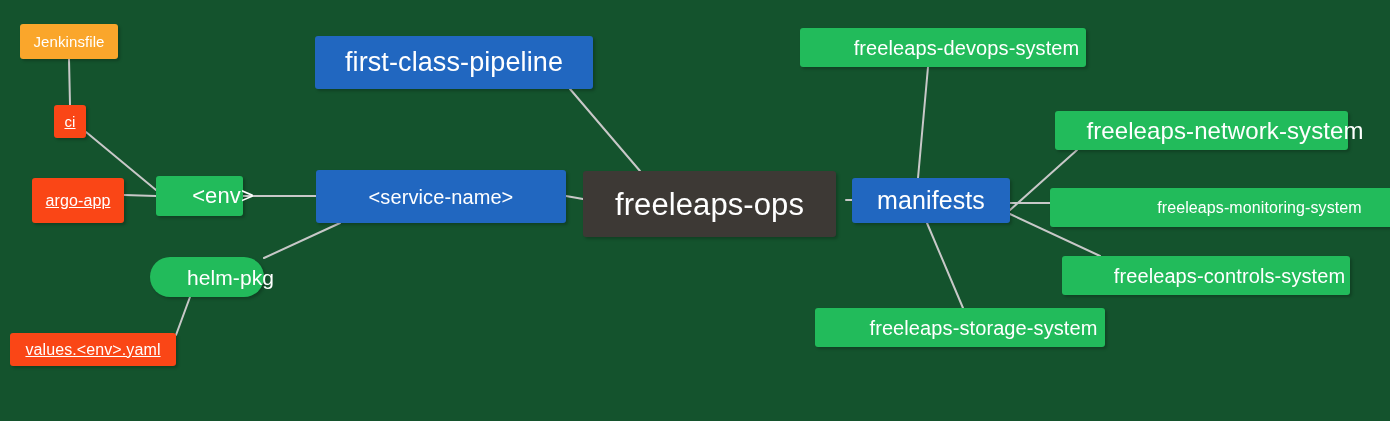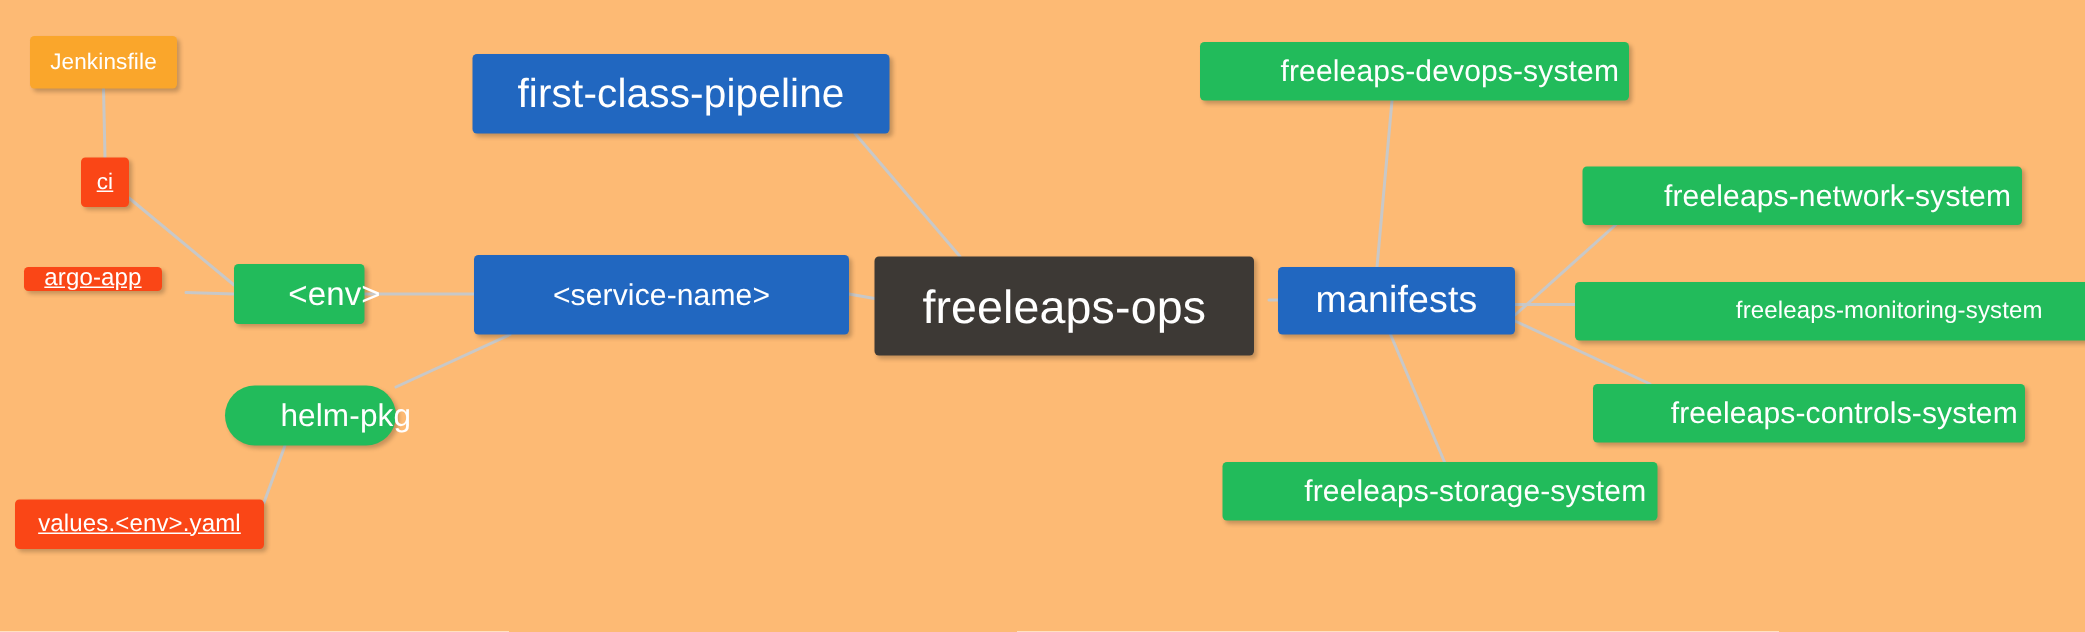--- a/index.html
+++ b/index.html
@@ -10,21 +10,21 @@
   body {
     width: 1390px;
     height: 421px;
     font-family: "Liberation Sans", sans-serif;
     overflow: hidden;
   }
   #mindmap {
     position: relative;
     width: 1390px;
     height: 421px;
-    background: #fdba74;
+    background: #14532d;
   }
   #edge-layer {
     position: absolute;
     left: 0;
     top: 0;
     width: 1390px;
     height: 421px;
     pointer-events: none;
   }
   .node {
@@ -62,27 +62,27 @@
       <line x1="846" y1="200" x2="852" y2="200" stroke="#c8c8c8" stroke-width="2" stroke-linecap="round"></line>
       <line x1="918" y1="178" x2="928" y2="67" stroke="#c8c8c8" stroke-width="2" stroke-linecap="round"></line>
       <line x1="1010" y1="210" x2="1077" y2="150" stroke="#c8c8c8" stroke-width="2" stroke-linecap="round"></line>
       <line x1="1010" y1="203" x2="1050" y2="203" stroke="#c8c8c8" stroke-width="2" stroke-linecap="round"></line>
       <line x1="1010" y1="214" x2="1100" y2="256" stroke="#c8c8c8" stroke-width="2" stroke-linecap="round"></line>
       <line x1="927" y1="223" x2="963" y2="308" stroke="#c8c8c8" stroke-width="2" stroke-linecap="round"></line>
     </svg>
   <div id="node-layer">
       <div class="node node-orange" style="left: 20px; top: 24px; width: 98px; height: 35px; font-size: 15px;">Jenkinsfile</div>
       <div class="node node-red" style="left: 54px; top: 105px; width: 32px; height: 33px; font-size: 15px;">ci</div>
-      <div class="node node-red" style="left: 16px; top: 178px; width: 92px; height: 16px; font-size: 16px;">argo-app</div>
+      <div class="node node-red" style="left: 32px; top: 178px; width: 92px; height: 45px; font-size: 16px;">argo-app</div>
       <div class="node node-green" style="left: 156px; top: 176px; width: 87px; height: 40px; font-size: 22px;">&lt;env&gt;</div>
       <div class="node node-green" style="left: 150px; top: 257px; width: 114px; height: 40px; font-size: 21px; border-radius: 20px;">helm-pkg</div>
       <div class="node node-red" style="left: 10px; top: 333px; width: 166px; height: 33px; font-size: 16px;">values.&lt;env&gt;.yaml</div>
       <div class="node node-blue" style="left: 315px; top: 36px; width: 278px; height: 53px; font-size: 27px;">first-class-pipeline</div>
       <div class="node node-blue" style="left: 316px; top: 170px; width: 250px; height: 53px; font-size: 20px;">&lt;service-name&gt;</div>
       <div class="node node-root" style="left: 583px; top: 171px; width: 253px; height: 66px; font-size: 31px;">freeleaps-ops</div>
       <div class="node node-blue" style="left: 852px; top: 178px; width: 158px; height: 45px; font-size: 25px;">manifests</div>
       <div class="node node-green" style="left: 800px; top: 28px; width: 286px; height: 39px; font-size: 20px;">freeleaps-devops-system</div>
-      <div class="node node-green" style="left: 1055px; top: 111px; width: 293px; height: 39px; font-size: 20px;">freeleaps-network-system</div>
+      <div class="node node-green" style="left: 1055px; top: 111px; width: 293px; height: 39px; font-size: 24px;">freeleaps-network-system</div>
       <div class="node node-green" style="left: 1050px; top: 188px; width: 372px; height: 39px; font-size: 16px;">freeleaps-monitoring-system</div>
       <div class="node node-green" style="left: 1062px; top: 256px; width: 288px; height: 39px; font-size: 20px;">freeleaps-controls-system</div>
       <div class="node node-green" style="left: 815px; top: 308px; width: 290px; height: 39px; font-size: 20px;">freeleaps-storage-system</div>
     </div>
 </div>
 
 </body></html>

